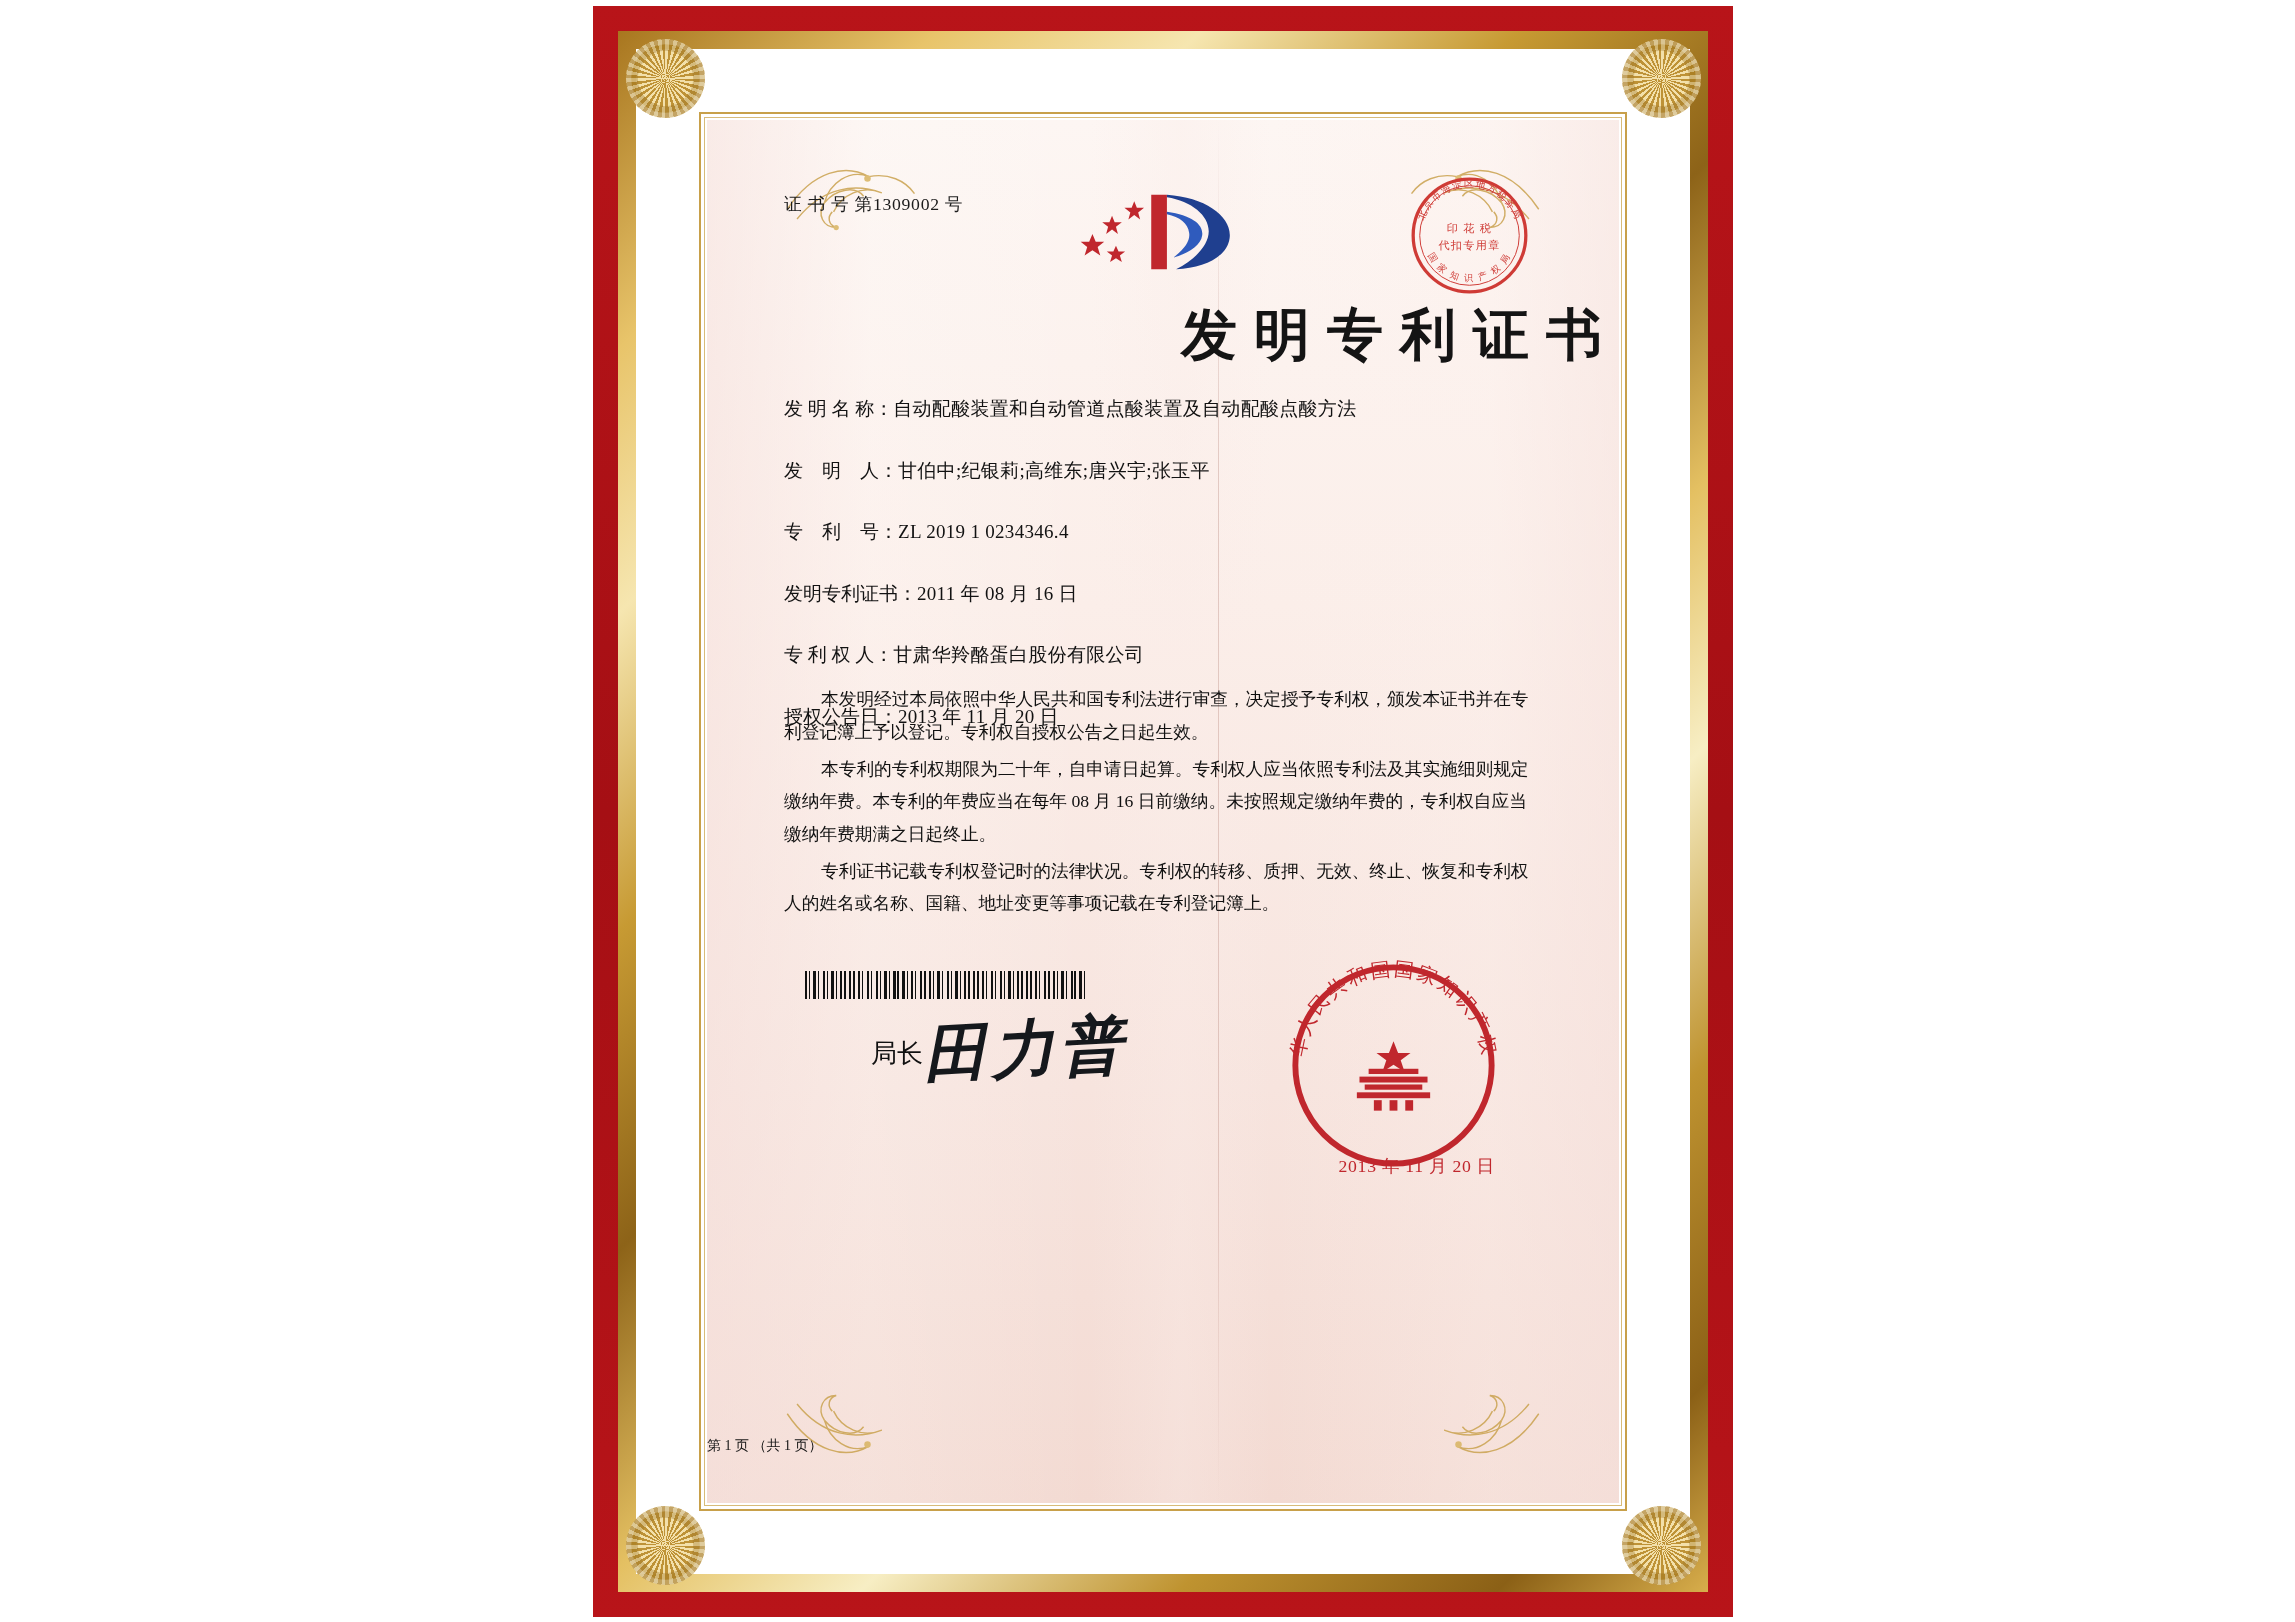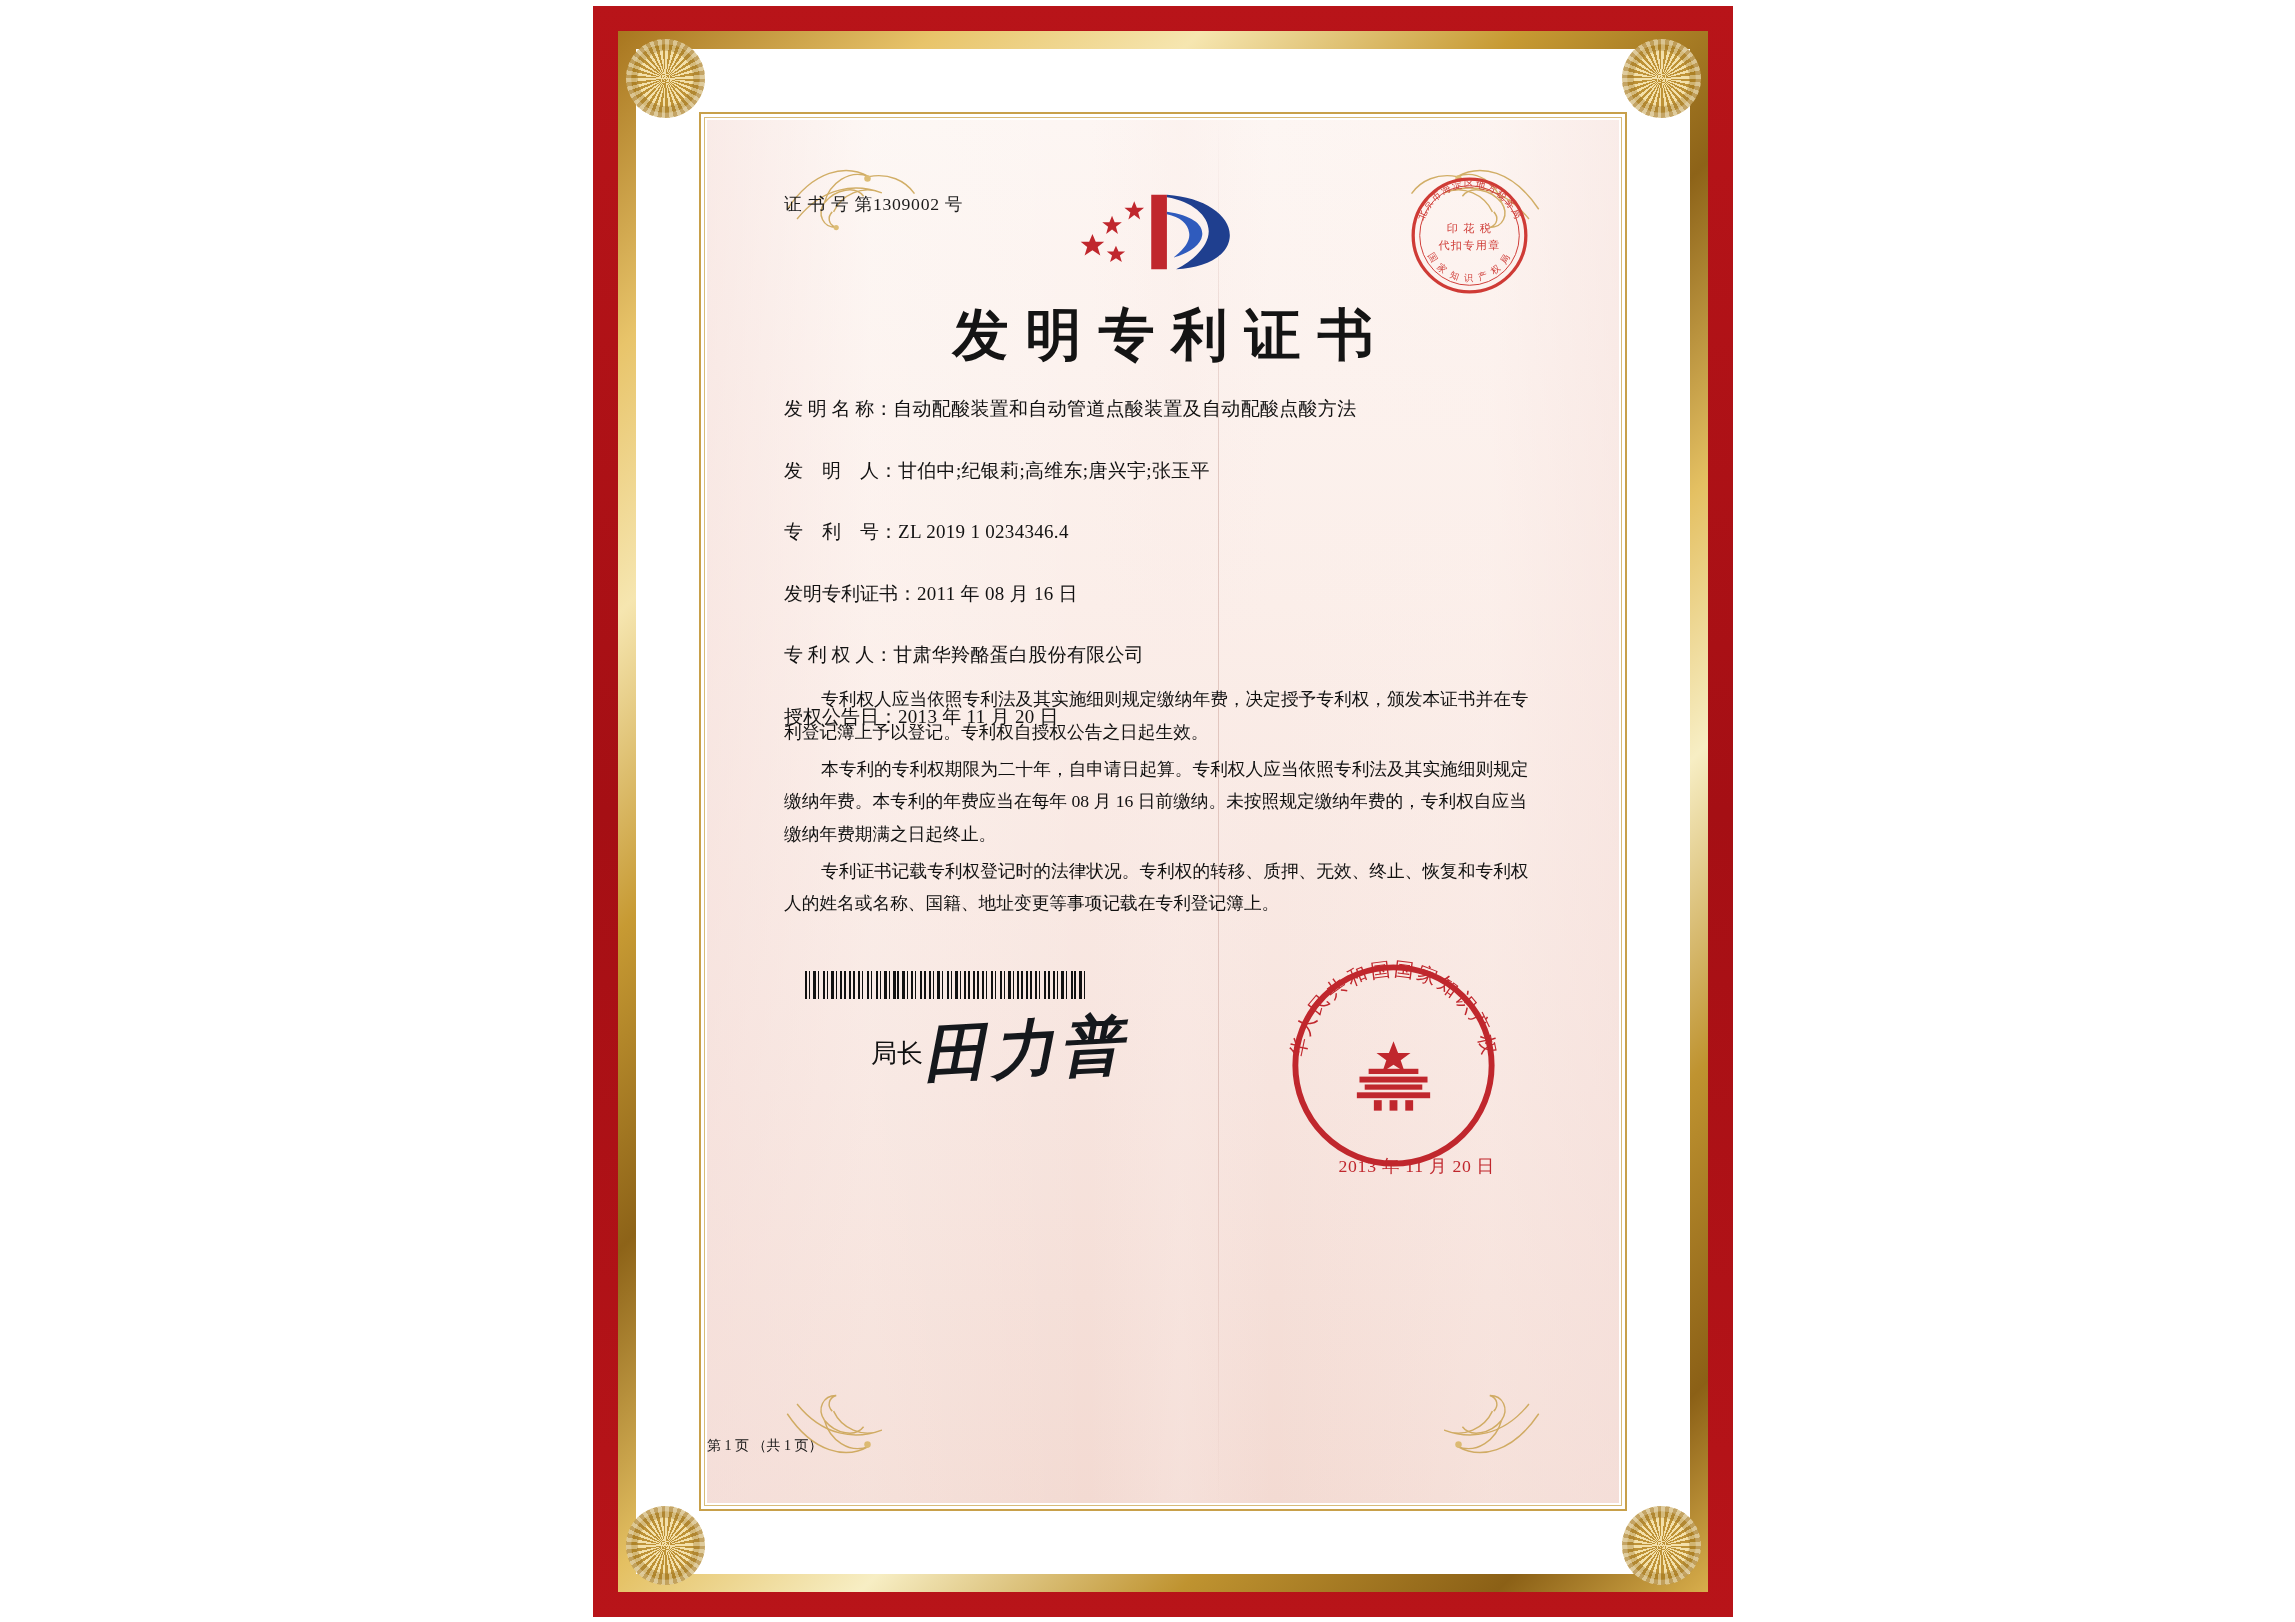--- a/index.html
+++ b/index.html
@@ -163,21 +163,21 @@
     right: 84px;
     top: 50px;
     width: 131px;
     height: 131px;
   }
 
   .title {
     position: absolute;
     left: 0; right: 0;
     top: 178px;
-    text-align: center;
+    text-align: right;
     font-size: 56px;
     letter-spacing: 17px;
     font-weight: bold;
     color: #141414;
     font-family: Liberation Serif, serif;
     text-indent: 17px;
   }
 
   .fields {
     position: absolute;
@@ -374,21 +374,21 @@
             </div>
             <div class="field">
               <span class="lbl">专 利 权 人：</span><span class="val">甘肃华羚酪蛋白股份有限公司</span>
             </div>
             <div class="field">
               <span class="lbl">授权公告日：</span><span class="val">2013 年 11 月 20 日</span>
             </div>
           </div>
 
           <div class="body-text">
-            <p>专利权人应当依照专利法及其实施细则规定缴纳年费，决定授予专利权，颁发本证书并在专利登记簿上予以登记。专利权自授权公告之日起生效。</p>
+            <p>本发明经过本局依照中华人民共和国专利法进行审查，决定授予专利权，颁发本证书并在专利登记簿上予以登记。专利权自授权公告之日起生效。</p>
             <p>本专利的专利权期限为二十年，自申请日起算。专利权人应当依照专利法及其实施细则规定缴纳年费。本专利的年费应当在每年 08 月 16 日前缴纳。未按照规定缴纳年费的，专利权自应当缴纳年费期满之日起终止。</p>
             <p>专利证书记载专利权登记时的法律状况。专利权的转移、质押、无效、终止、恢复和专利权人的姓名或名称、国籍、地址变更等事项记载在专利登记簿上。</p>
           </div>
 
           <div class="barcode"></div>
 
           <div class="director">局长</div>
           <div class="signature">田力普</div>
 
           <svg class="seal" viewBox="0 0 350 350">

